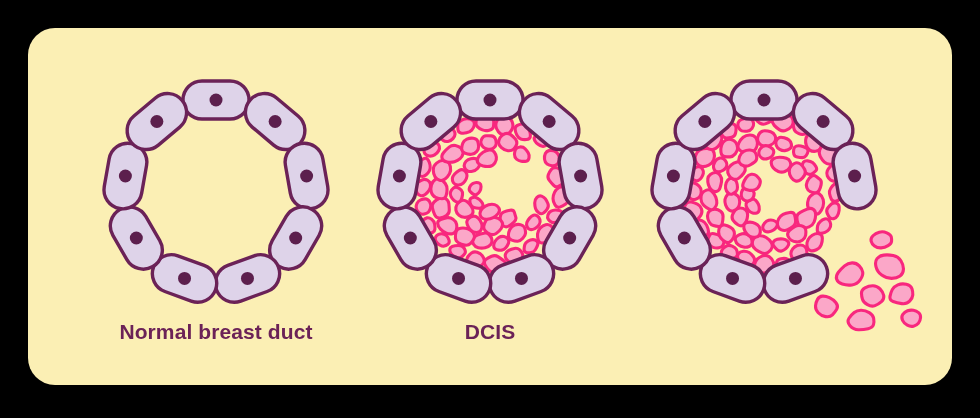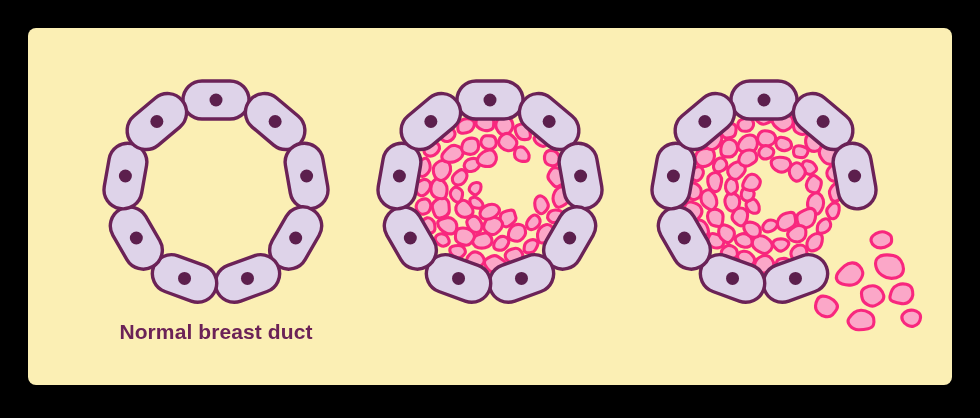--- a/index.html
+++ b/index.html
@@ -19,21 +19,21 @@
     width: 980px;
     height: 418px;
   }
   #card {
     position: absolute;
     left: 28px;
     top: 28px;
     width: 924px;
     height: 357px;
     background: #fbefb4;
-    border-radius: 8px;
+    border-radius: 27px;
   }
   .panel {
     position: absolute;
     top: 40px;
     width: 300px;
     height: 280px;
   }
   #panel-normal   { left: 38px; }
   #panel-dcis     { left: 312px; }
   #panel-invasive { left: 586px; }
@@ -166,20 +166,21 @@
               <circle cx="118.53" cy="210.45" r="6.5" fill="#5c1f4d"></circle>
               <rect x="37.33" y="151.00" width="66" height="38" rx="19" ry="19" transform="rotate(240.00 70.33 170.00)" fill="#ded3e9" stroke="#6b2257" stroke-width="3.4" stroke-linejoin="round"></rect>
               <circle cx="70.33" cy="170.00" r="6.5" fill="#5c1f4d"></circle>
               <rect x="26.40" y="89.02" width="66" height="38" rx="19" ry="19" transform="rotate(280.00 59.40 108.02)" fill="#ded3e9" stroke="#6b2257" stroke-width="3.4" stroke-linejoin="round"></rect>
               <circle cx="59.40" cy="108.02" r="6.5" fill="#5c1f4d"></circle>
               <rect x="57.86" y="34.52" width="66" height="38" rx="19" ry="19" transform="rotate(320.00 90.86 53.52)" fill="#ded3e9" stroke="#6b2257" stroke-width="3.4" stroke-linejoin="round"></rect>
               <circle cx="90.86" cy="53.52" r="6.5" fill="#5c1f4d"></circle>
             </g>
           </svg>
       </div>
+      <div class="caption">DCIS</div>
     </div>
 
     <div class="panel" id="panel-invasive">
       <div class="figure">
         <svg id="svg-invasive" viewBox="0 0 300 248">
             <g>
               <path d="M221.37,133.30 Q218.41,133.70 217.22,130.94 Q216.03,128.18 215.52,125.52 Q215.01,122.87 216.75,120.24 Q218.50,117.60 221.15,115.61 Q223.79,113.63 225.65,115.57 Q227.50,117.52 228.92,119.81 Q230.33,122.10 229.01,124.91 Q227.68,127.72 226.01,130.31 Q224.34,132.90 221.37,133.30Z" fill="#fba7c8" stroke="#f8277e" stroke-width="3.1" stroke-linejoin="round"></path>
               <path d="M219.70,150.63 Q217.30,151.13 215.77,149.61 Q214.24,148.08 213.13,145.17 Q212.01,142.26 213.92,139.81 Q215.83,137.37 217.42,136.02 Q219.01,134.67 221.53,134.99 Q224.06,135.31 224.80,137.35 Q225.53,139.39 225.13,142.34 Q224.73,145.29 223.41,147.71 Q222.09,150.13 219.70,150.63Z" fill="#fba7c8" stroke="#f8277e" stroke-width="3.1" stroke-linejoin="round"></path>
               <path d="M206.09,165.25 Q203.42,165.08 203.30,162.57 Q203.17,160.05 203.62,157.82 Q204.07,155.58 206.24,153.61 Q208.42,151.65 210.69,151.00 Q212.96,150.34 214.65,151.89 Q216.34,153.44 216.68,156.16 Q217.03,158.89 215.13,161.17 Q213.23,163.45 211.00,164.44 Q208.76,165.42 206.09,165.25Z" fill="#fba7c8" stroke="#f8277e" stroke-width="3.1" stroke-linejoin="round"></path>
               <path d="M196.66,182.68 Q194.57,181.97 193.56,179.78 Q192.56,177.59 193.02,174.63 Q193.48,171.67 195.78,169.25 Q198.08,166.84 201.07,165.89 Q204.05,164.93 206.19,166.14 Q208.33,167.34 208.36,170.40 Q208.38,173.46 207.22,176.82 Q206.06,180.18 202.40,181.78 Q198.75,183.39 196.66,182.68Z" fill="#fba7c8" stroke="#f8277e" stroke-width="3.1" stroke-linejoin="round"></path>

